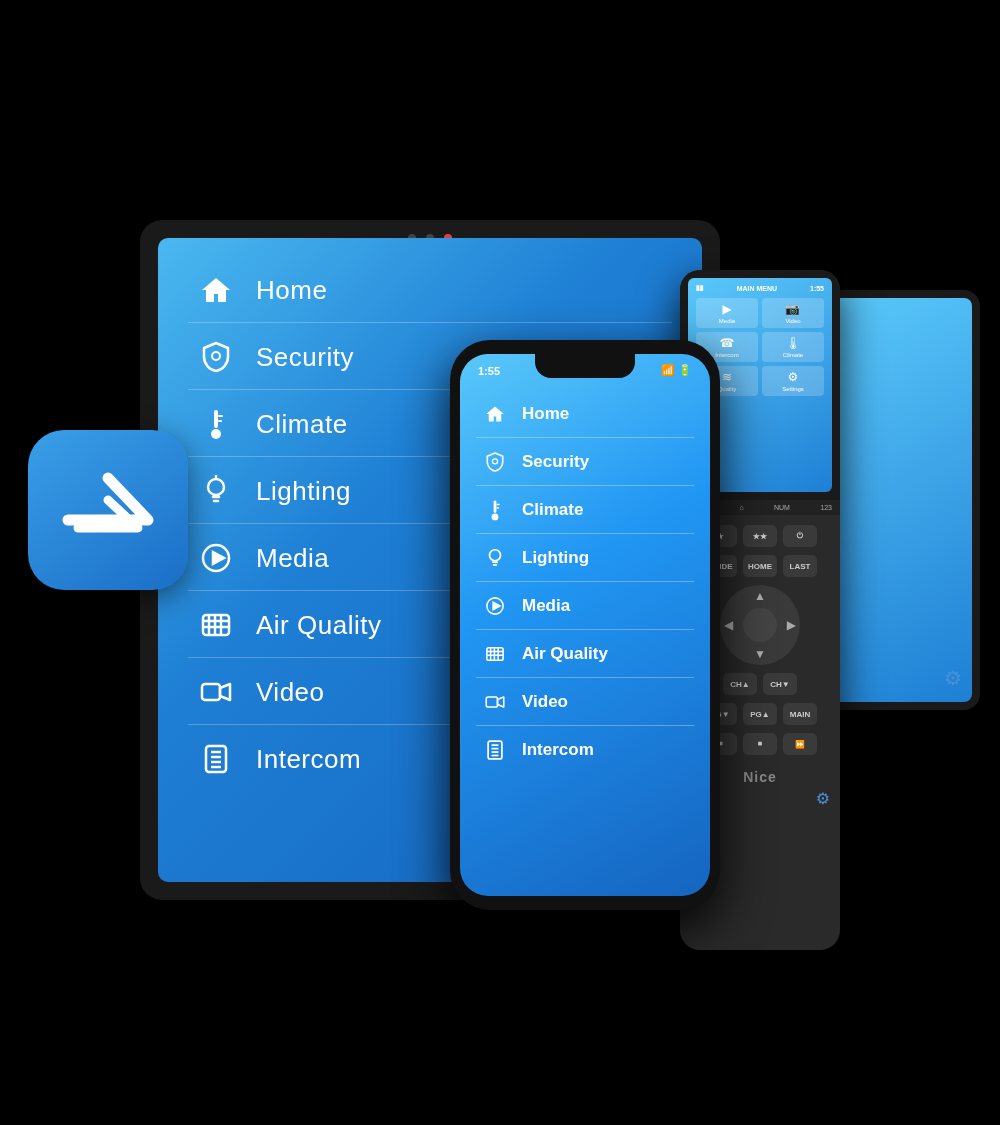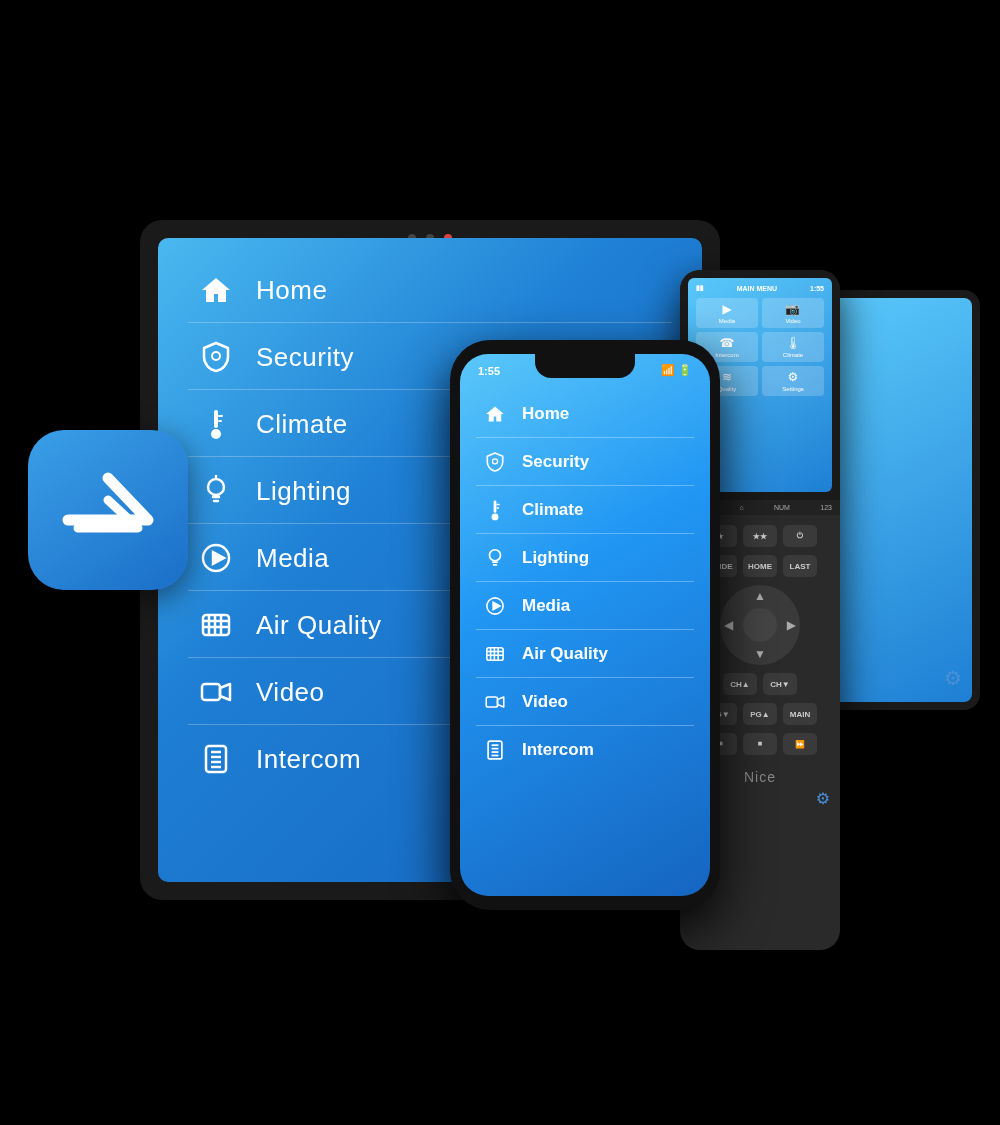--- a/index.html
+++ b/index.html
@@ -293,21 +293,21 @@
       justify-content: center;
     }
     .remote-dpad-arrow.up { top: 4px; left: 50%; transform: translateX(-50%); }
     .remote-dpad-arrow.down { bottom: 4px; left: 50%; transform: translateX(-50%); }
     .remote-dpad-arrow.left { left: 4px; top: 50%; transform: translateY(-50%); }
     .remote-dpad-arrow.right { right: 4px; top: 50%; transform: translateY(-50%); }
 
     .remote-label {
       color: #888;
       font-size: 14px;
-      font-weight: 400;
+      font-weight: 700;
       letter-spacing: 1px;
       text-align: center;
       padding: 4px 0;
     }
     .remote-gear {
       text-align: right;
       padding: 0 10px 6px;
       color: #4a90d9;
       font-size: 16px;
     }

